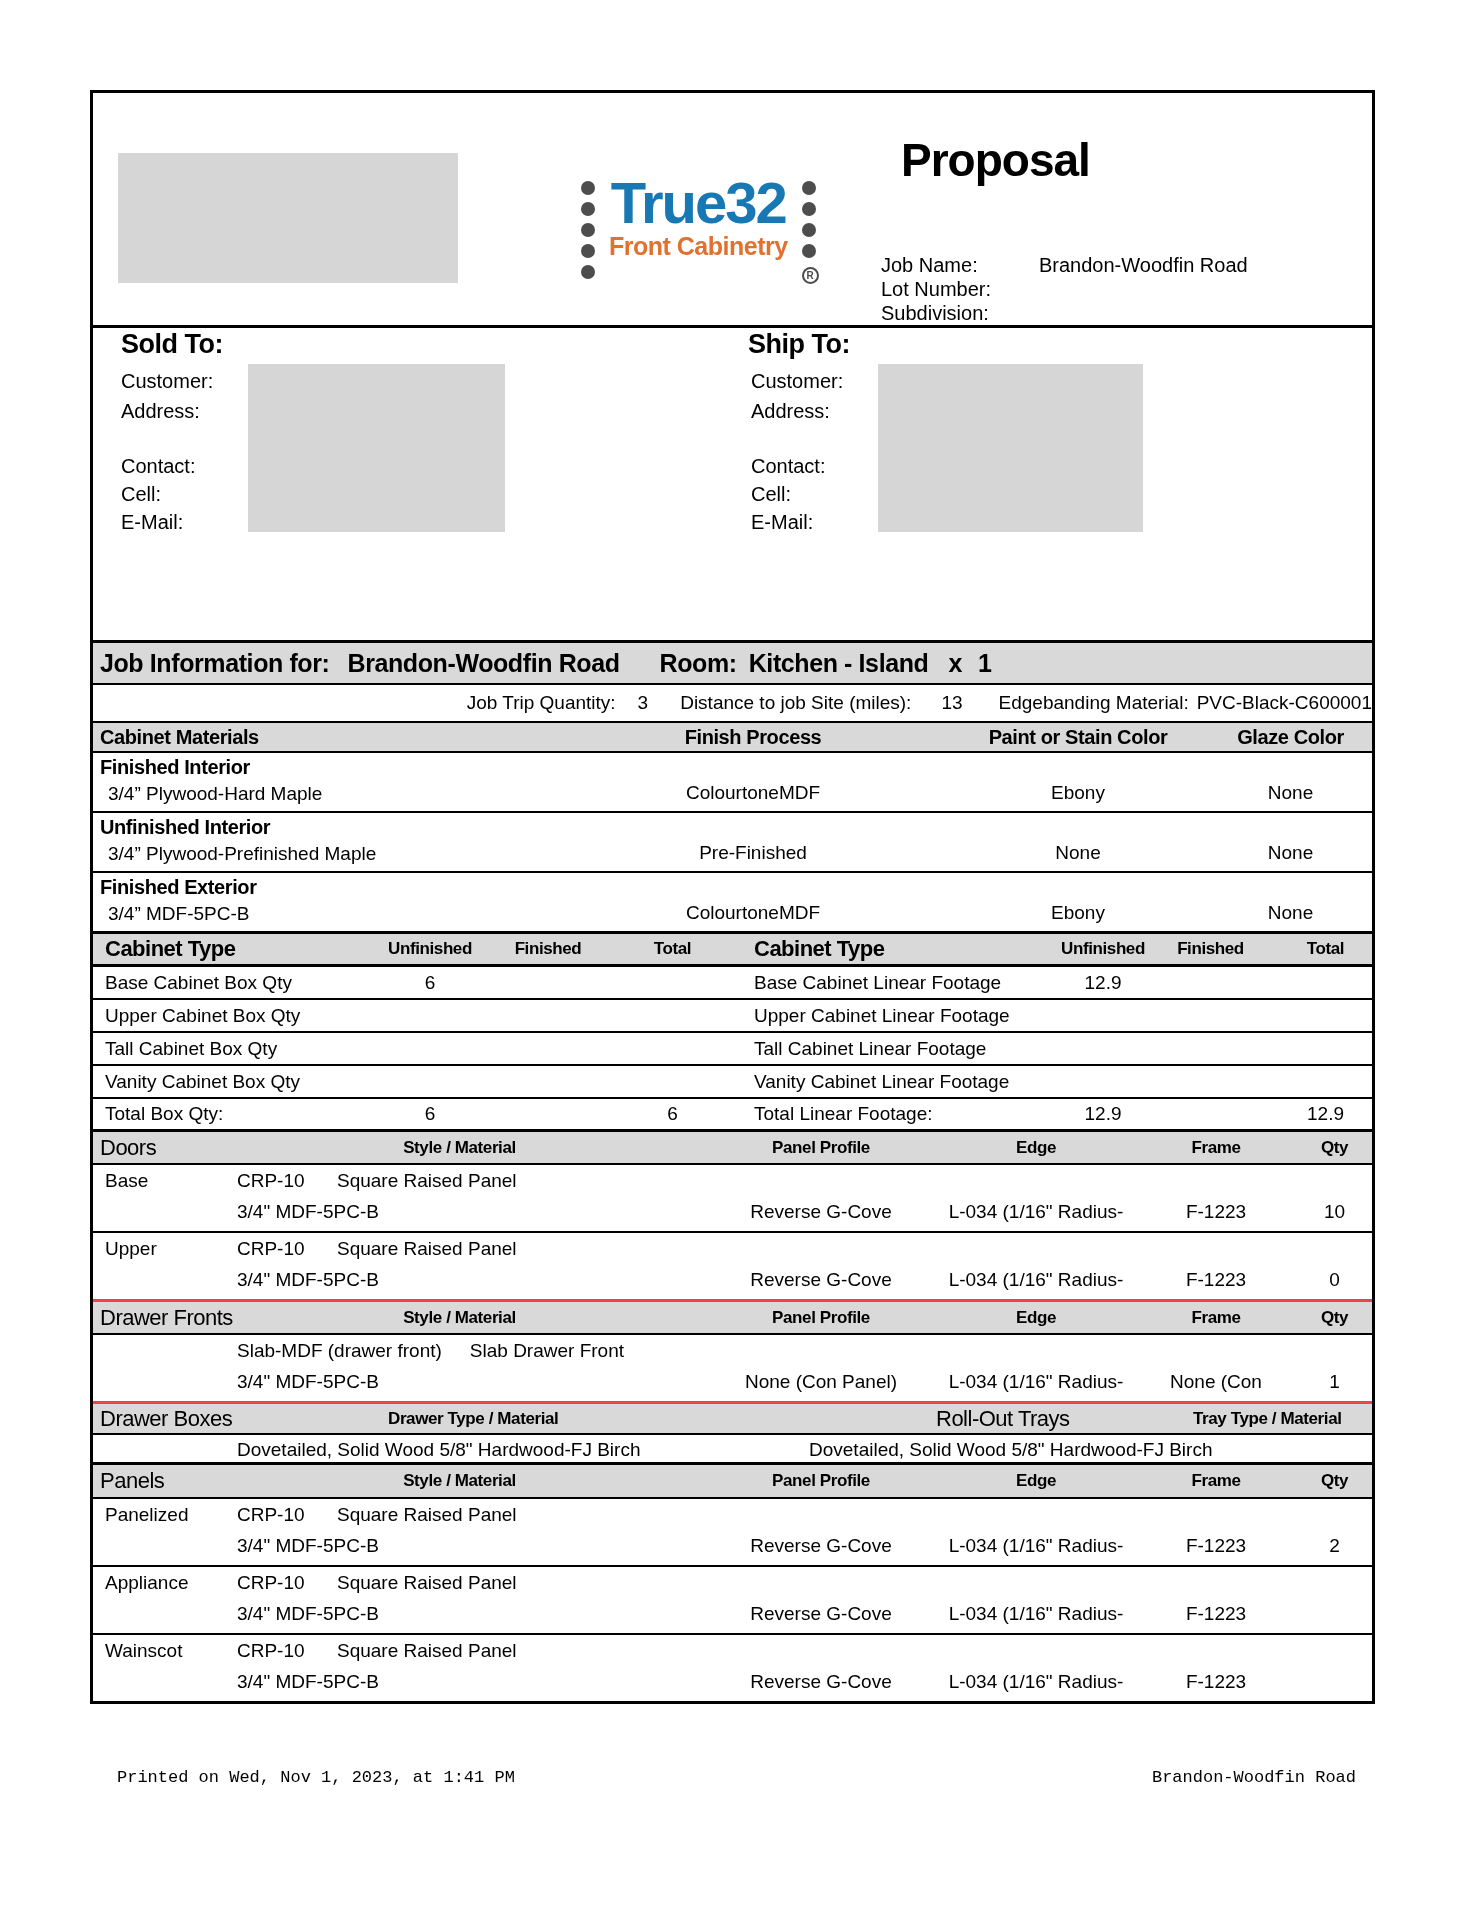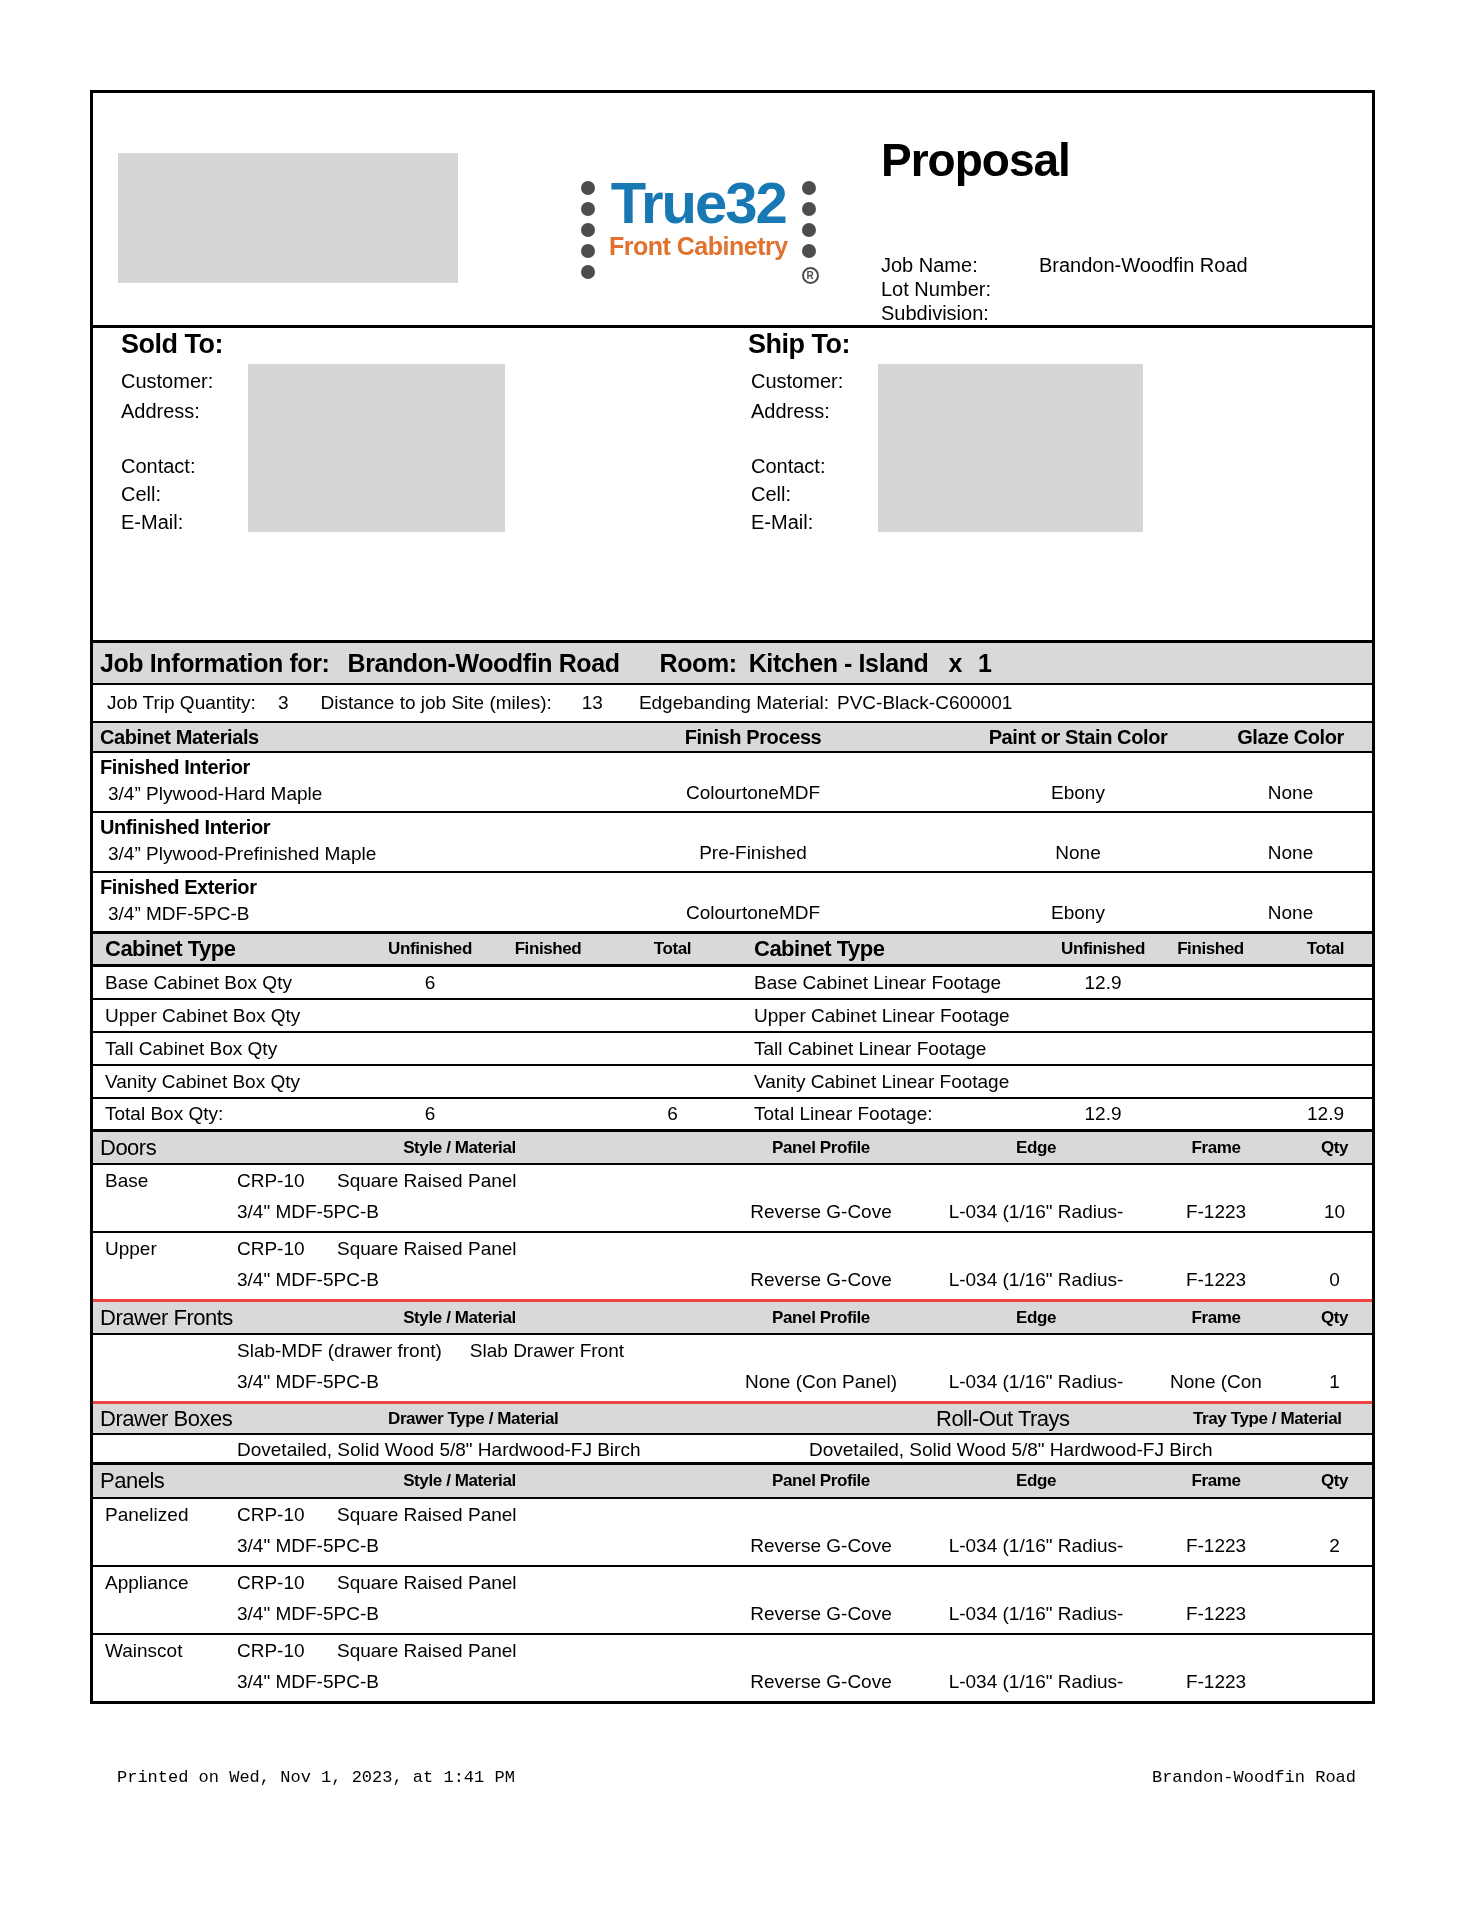--- a/index.html
+++ b/index.html
@@ -27,35 +27,35 @@
   .dotcol { display:flex; flex-direction:column; gap:7px; padding-top:6px; }
   .dot { width:14px; height:14px; border-radius:50%; background:#4d4d4d; }
   .brand-text { text-align:center; }
   .brand-name { font-size:58px; font-weight:bold; color:#1878b4; letter-spacing:-2px; line-height:0.95; }
   .brand-tag { font-size:25px; font-weight:bold; color:#e0712e; letter-spacing:-0.5px; margin-top:2px; }
   .reg-mark {
     width:17px; height:17px; border:2px solid #4d4d4d; border-radius:50%;
     font-size:10px; font-weight:bold; color:#4d4d4d; display:flex; align-items:center; justify-content:center;
     margin-top:2px;
   }
-  .proposal-title { position:absolute; left:788px; top:40px; font-size:46px; font-weight:bold; letter-spacing:-1px; }
+  .proposal-title { position:absolute; left:808px; top:40px; font-size:46px; font-weight:bold; letter-spacing:-1px; }
   .job-id-block { position:absolute; left:788px; top:160px; font-size:20px; line-height:24px; }
   .job-id-row { display:flex; }
   .job-id-row .lbl { width:158px; }
 
   
   .addr { position:relative; height:315px; border-bottom:3px solid #000; font-size:20px; }
   .addr .head { position:absolute; top:1px; font-size:27px; font-weight:bold; letter-spacing:-0.5px;text-align:center; }
   .addr .alabel { position:absolute; }
   .redact { position:absolute; background:#d6d6d6; }
 
   
   .jobinfo { height:42px; font-size:25px; }
   .jobinfo span { display:inline-block; }
-  .trip { height:38px; display:flex; align-items:center; font-size:19px; border-bottom:2px solid #000; padding-left:14px; }
+  .trip { height:38px; display:flex; align-items:center; font-size:19px; border-bottom:2px solid #000; padding-left:14px;justify-content:flex-end; }
 
   
   .mat-bar { height:30px; font-size:20px; }
   .mgrid { display:grid; grid-template-columns:460px 400px 250px 175px; }
   .mat-bar .mgrid { width:100%; align-items:center; }
   .mat-row { border-bottom:2px solid #000; padding:3px 0 6px 0; }
   .mat-row .mgrid { align-items:end; }
   .mat-cat { font-size:20px; font-weight:bold; letter-spacing:-0.4px; padding-left:7px; }
   .mat-name { font-size:19px; padding-left:15px; margin-top:4px; }
   .mat-val { font-size:19px; padding-bottom:1px; }

